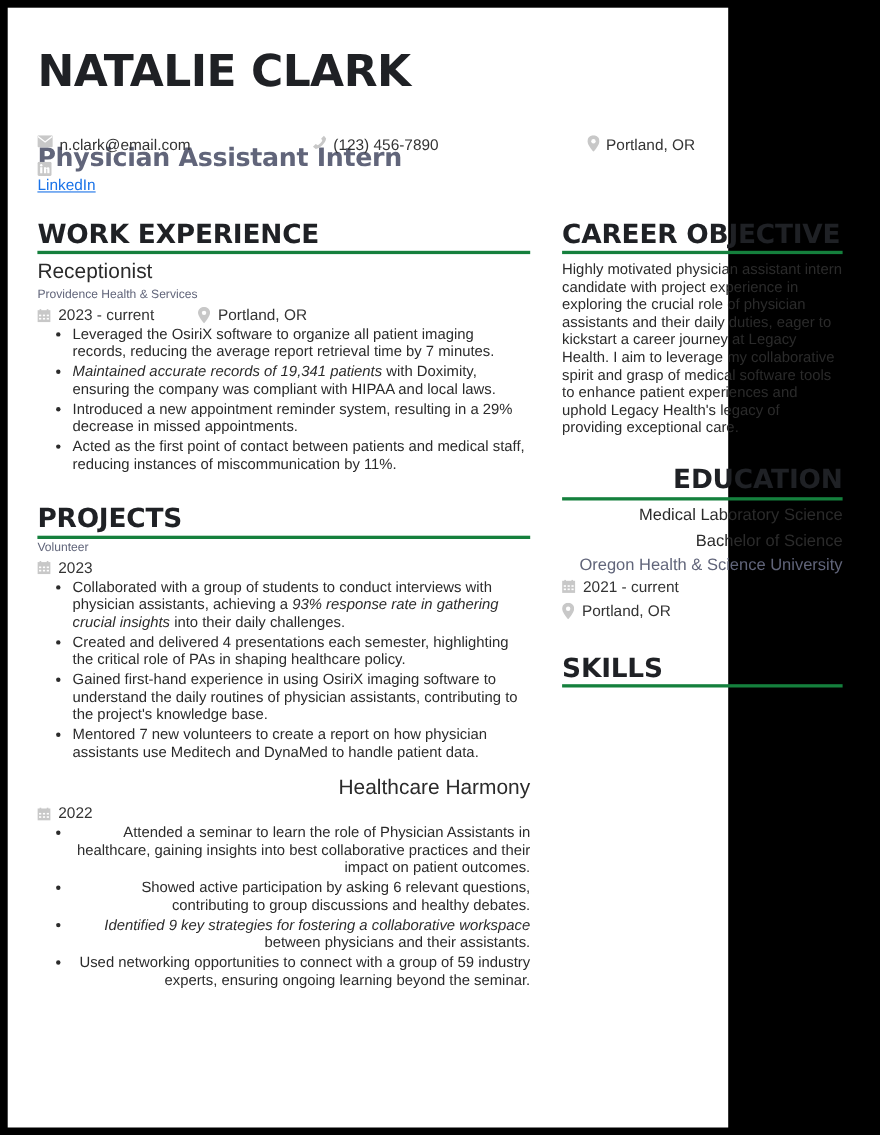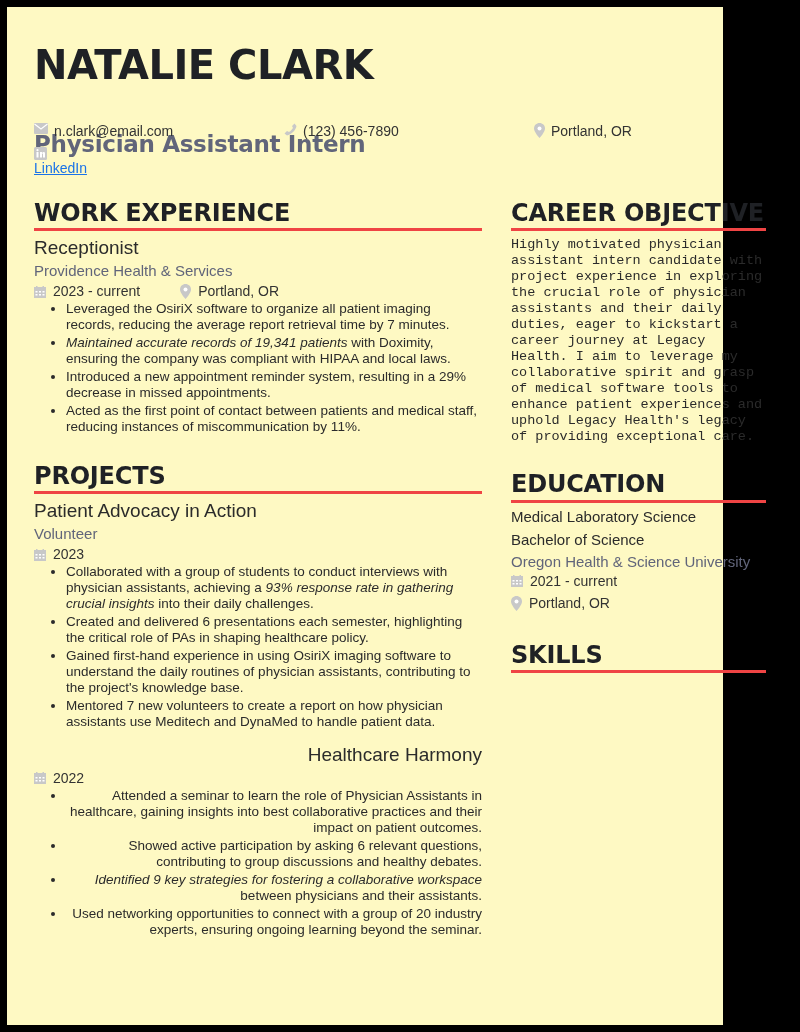--- a/index.html
+++ b/index.html
@@ -2,22 +2,22 @@
 <html><head>
 <meta charset="utf-8">
 <style>
   html, body { margin: 0; padding: 0; }
   body {
     width: 800px; height: 1032px; background: #000;
     font-family: "Liberation Sans", "DejaVu Sans", sans-serif;
     position: relative; overflow: hidden;
   }
   .page {
-    position: absolute; left: 7px; top: 7px; width: 716px; height: 1018px;
-    background: #fef9c3; color: #2b2b2b;
+    position: absolute; left: 7px; top: 7px; width: 655px; height: 1018px;
+    background: #ffffff; color: #2b2b2b;
   }
   .name {
     position: absolute; left: 27px; top: 38px;
     font-family: "DejaVu Sans", sans-serif; font-weight: bold;
     font-size: 40px; letter-spacing: -0.5px; color: #1f2125; line-height: 1;
   }
   .title {
     position: absolute; left: 27px; top: 84px;
     font-family: "DejaVu Sans", sans-serif; font-weight: bold;
     font-size: 23px; color: #61657a; letter-spacing: -0.3px; line-height: 1; margin-top: 42px;
@@ -26,37 +26,37 @@
   .contact-row svg { margin-right: 6px; }
   .c-email { left: 27px; }
   .c-phone { left: 277px; }
   .c-loc { left: 527px; }
   .c-link { left: 27px; top: 140px; flex-direction: column; }
   .c-link a { color: #1a73e8; text-decoration: underline; }
 
   .section-h {
     font-family: "DejaVu Sans", sans-serif; font-weight: bold; font-size: 24px;
     color: #1f2125; line-height: 1.1; letter-spacing: -0.2px;
-    border-bottom: 3px solid #ef4444; padding-bottom: 2px;
+    border-bottom: 3px solid #15803d; padding-bottom: 2px;
   }
   .left { position: absolute; left: 27px; top: 193px; width: 448px; }
   .right { position: absolute; left: 504px; top: 193px; width: 255px; }
 
   .entry-title { font-size: 19px; color: #2b2b2b; margin-top: 6px; line-height: 1.2; }
-  .entry-sub { font-size: 15px; color: #61657a; margin-top: 2px; line-height: 1.2; }
+  .entry-sub { font-size: 11px; color: #61657a; margin-top: 2px; line-height: 1.2; }
   .meta { display: flex; align-items: center; font-size: 14px; color: #333; margin-top: 3px; line-height: 1.2; }
   .meta .item { display: flex; align-items: center; }
   .meta .item + .item { margin-left: 40px; }
   .meta svg { margin-right: 7px; }
   ul.bul { margin: 1px 0 0 0; padding-left: 32px; font-size: 13.5px; color: #2b2b2b; line-height: 16px; }
   ul.bul li { margin-bottom: 2px; }
   .projects { margin-top: 28px; }
   .proj2 { margin-top: 14px; text-align: right; }
-  .objective { font-size: 13.5px; line-height: 16px; color: #2b2b2b; margin-top: 6px; font-family: Liberation Mono, monospace; }
-  .education { margin-top: 26px; }
+  .objective { font-size: 13.5px; line-height: 16px; color: #2b2b2b; margin-top: 6px; }
+  .education { margin-top: 26px; text-align: right; }
   .edu-line { font-size: 15px; color: #2b2b2b; margin-top: 4px; line-height: 1.3; }
   .edu-school { font-size: 15px; color: #61657a; margin-top: 3px; line-height: 1.15; }
   .skills { margin-top: 30px; }
   ul.skill-list { margin: 4px 0 0 0; padding-left: 22px; font-size: 14px; line-height: 19px; color: #2b2b2b; }
   em b, b em { font-style: italic; font-weight: normal; }
 </style>
 </head>
 <body>
 
 <div class="page">
@@ -131,21 +131,20 @@
           <li><span>Introduced a new appointment reminder system, resulting in a 29% decrease in missed appointments.</span></li>
           <li><span>Acted as the first point of contact between patients and medical staff, reducing instances of miscommunication by 11%.</span></li>
         </ul>
       </div>
     </section>
 
     <section class="projects">
       <div class="section-h">PROJECTS</div>
 
       <div>
-        <div class="entry-title">Patient Advocacy in Action</div>
         <div class="entry-sub">Volunteer</div>
         <div class="meta">
           <span class="item">
             <svg width="12" height="12" viewBox="0 0 12 12">
                 <rect y="1" width="12" height="11" fill="#c8c8c8"></rect>
                 <rect x="2" y="0" width="1.5" height="2.5" fill="#c8c8c8"></rect>
                 <rect x="8.5" y="0" width="1.5" height="2.5" fill="#c8c8c8"></rect>
                 <g fill="#fff">
                   <rect x="1.5" y="5" width="2" height="1.5"></rect>
                   <rect x="5" y="5" width="2" height="1.5"></rect>
@@ -153,21 +152,21 @@
                   <rect x="1.5" y="8" width="2" height="1.5"></rect>
                   <rect x="5" y="8" width="2" height="1.5"></rect>
                   <rect x="8.5" y="8" width="2" height="1.5"></rect>
                 </g>
               </svg>
             <span>2023</span>
           </span>
         </div>
         <ul class="bul">
           <li><span>Collaborated with a group of students to conduct interviews with physician assistants, achieving a </span><em><b>93% response rate in gathering crucial insights</b></em><span> into their daily challenges.</span></li>
-          <li><span>Created and delivered 6 presentations each semester, highlighting the critical role of PAs in shaping healthcare policy.</span></li>
+          <li><span>Created and delivered 4 presentations each semester, highlighting the critical role of PAs in shaping healthcare policy.</span></li>
           <li><span>Gained first-hand experience in using OsiriX imaging software to understand the daily routines of physician assistants, contributing to the project's knowledge base.</span></li>
           <li><span>Mentored 7 new volunteers to create a report on how physician assistants use Meditech and DynaMed to handle patient data.</span></li>
         </ul>
       </div>
 
       <div class="proj2">
         <div class="entry-title">Healthcare Harmony</div>
         <div class="meta">
           <span class="item">
             <svg width="12" height="12" viewBox="0 0 12 12">
@@ -183,21 +182,21 @@
                   <rect x="8.5" y="8" width="2" height="1.5"></rect>
                 </g>
               </svg>
             <span>2022</span>
           </span>
         </div>
         <ul class="bul">
           <li><span>Attended a seminar to learn the role of Physician Assistants in healthcare, gaining insights into best collaborative practices and their impact on patient outcomes.</span></li>
           <li><span>Showed active participation by asking 6 relevant questions, contributing to group discussions and healthy debates.</span></li>
           <li><em><b>Identified 9 key strategies for fostering a collaborative workspace</b></em><span> between physicians and their assistants.</span></li>
-          <li><span>Used networking opportunities to connect with a group of 20 industry experts, ensuring ongoing learning beyond the seminar.</span></li>
+          <li><span>Used networking opportunities to connect with a group of 59 industry experts, ensuring ongoing learning beyond the seminar.</span></li>
         </ul>
       </div>
     </section>
   </div>
 
   <div class="right">
     <section>
       <div class="section-h">CAREER OBJECTIVE</div>
       <div class="objective">Highly motivated physician assistant intern candidate with project experience in exploring the crucial role of physician assistants and their daily duties, eager to kickstart a career journey at Legacy Health. I aim to leverage my collaborative spirit and grasp of medical software tools to enhance patient experiences and uphold Legacy Health's legacy of providing exceptional care.</div>
     </section>

